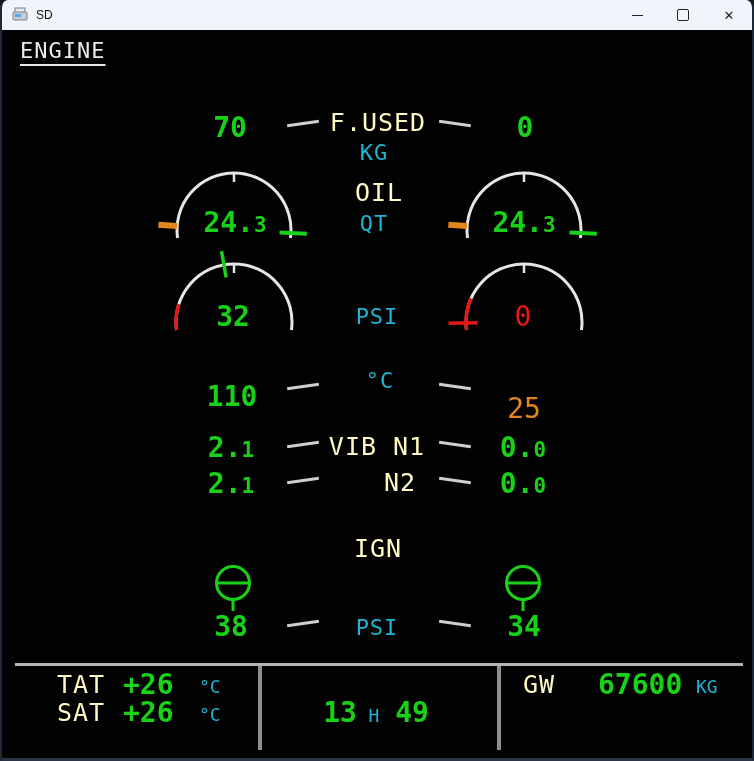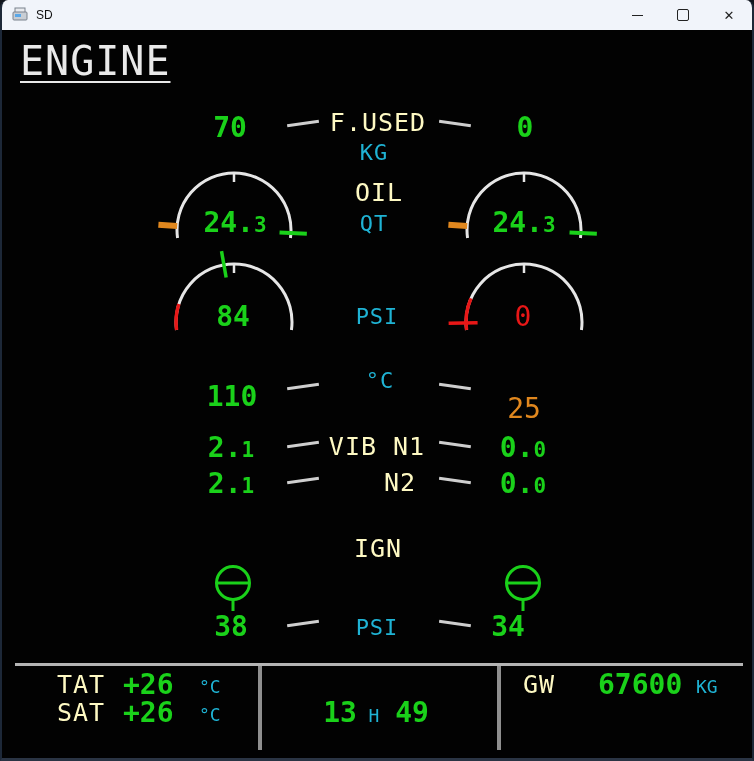--- a/index.html
+++ b/index.html
@@ -23,21 +23,21 @@
   #screen{position:absolute;left:0;top:30px;width:750px;height:728px;background:#020202;}
   .c{position:absolute;transform:translate(-50%,-50%);white-space:nowrap;}
   .l{position:absolute;transform:translateY(-50%);white-space:nowrap;}
   .green{color:#1ad11a;font-weight:bold;} .cyan{color:#1fb3d4;} .white{color:#fef9c3;text-align:right;}
   .amber{color:#e0871e;margin-top:12px;} .red{color:#e81717;}
   .val{font-size:28px;} .dec{font-size:21px;}
   .lab{font-size:25px;letter-spacing:1px;}
   .unit{font-size:22px;letter-spacing:1px;}
   .sm{font-size:18px;}
   #engine-title{
-    position:absolute;left:18px;top:8px;font-size:40px;color:#e9e9e9;letter-spacing:1px;
+    position:absolute;left:18px;top:8px;font-size:22px;color:#e9e9e9;letter-spacing:1px;
     text-decoration:underline;text-underline-offset:6px;text-decoration-thickness:2px;
   }
   .dash{position:absolute;width:32px;height:2.5px;background:#cfcfcf;}
   .dash.ld{transform:rotate(-8deg);} .dash.rd{transform:rotate(8deg);}
   svg{position:absolute;overflow:visible;}
   .hline{position:absolute;background:#b4b4b4;}
   .vline{position:absolute;background:#8f8f8f;}
 </style>
 </head>
 <body>
@@ -99,21 +99,21 @@
         <path d="M 24.838722054881096 57.07701432625305 A 58 58 0 0 0 22.564452012988923 83.0720398556838" stroke="#e81717" stroke-width="3.5" fill="none"></path>
         <line x1="80" y1="17" x2="80" y2="26" stroke="#e6e6e6" stroke-width="2.5"></line>
         <line x1="72.14415644234808" y1="30.447297253727704" x2="67.51122306219438" y2="4.172626403362003" stroke="#1ad11a" stroke-width="3.5"></line>
       </svg>
     <svg width="160" height="100" style="left:442px;top:217px">
         <path d="M 137.4355479870111 83.0720398556838 A 58 58 0 1 0 22.564452012988923 83.0720398556838" stroke="#e6e6e6" stroke-width="3" fill="none"></path>
         <path d="M 27.014363456729157 51.40927470160358 A 58 58 0 0 0 22.564452012988923 83.0720398556838" stroke="#e81717" stroke-width="3.5" fill="none"></path>
         <line x1="80" y1="17" x2="80" y2="26" stroke="#e6e6e6" stroke-width="2.5"></line>
         <line x1="33.60706694474344" y1="75.80979165868995" x2="4.611483785208094" y2="76.31591144537116" stroke="#e81717" stroke-width="3.5"></line>
       </svg>
-    <div class="c val green" style="left:231px;top:286px">84</div>
+    <div class="c val green" style="left:231px;top:286px">32</div>
     <div class="c unit cyan" style="left:375px;top:286px">PSI</div>
     <div class="c val red" style="left:521px;top:286px">0</div>
 
     <div class="c val green" style="left:230px;top:366px">110</div>
     <div class="dash ld" style="left:285px;top:355px"></div>
     <div class="c unit cyan" style="left:378px;top:350px">°C</div>
     <div class="dash rd" style="left:437px;top:355px"></div>
     <div class="c val amber" style="left:522px;top:366px">25</div>
 
     <div class="c green" style="left:229px;top:417px"><span class="val">2.</span><span class="dec">1</span></div>
@@ -136,21 +136,21 @@
       </svg>
     <svg width="44" height="48" style="left:499px;top:535px">
         <circle cx="22" cy="18" r="16.5" stroke="#1ad11a" stroke-width="3" fill="none"></circle>
         <line x1="5.5" y1="18" x2="38.5" y2="18" stroke="#1ad11a" stroke-width="3"></line>
         <line x1="22" y1="34.5" x2="22" y2="46" stroke="#1ad11a" stroke-width="3"></line>
       </svg>
     <div class="c val green" style="left:229px;top:596px">38</div>
     <div class="dash ld" style="left:285px;top:592px"></div>
     <div class="c unit cyan" style="left:375px;top:597px">PSI</div>
     <div class="dash rd" style="left:437px;top:592px"></div>
-    <div class="c val green" style="left:506px;top:596px">34</div>
+    <div class="c val green" style="left:522px;top:596px">34</div>
 
     <div class="hline" style="left:13px;top:633px;width:728px;height:3px"></div>
     <div class="vline" style="left:256px;top:636px;width:4px;height:84px"></div>
     <div class="vline" style="left:495px;top:636px;width:4px;height:84px"></div>
 
     <div class="l lab white" style="left:55px;top:654px">TAT</div>
     <div class="l val green" style="left:121px;top:654px">+26</div>
     <div class="l sm cyan" style="left:197px;top:656px">°C</div>
     <div class="l lab white" style="left:55px;top:682px">SAT</div>
     <div class="l val green" style="left:121px;top:682px">+26</div>

